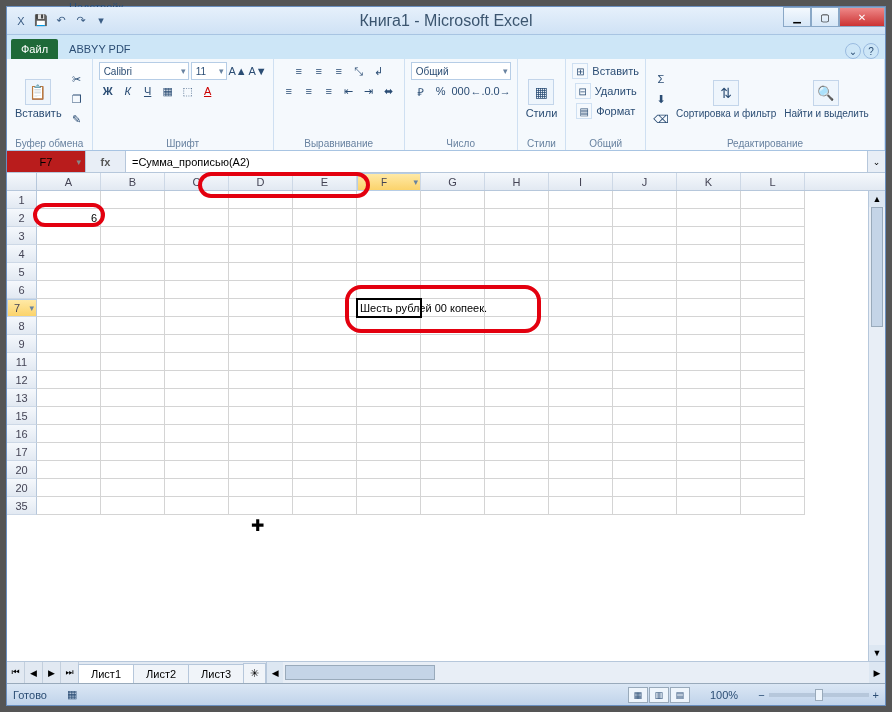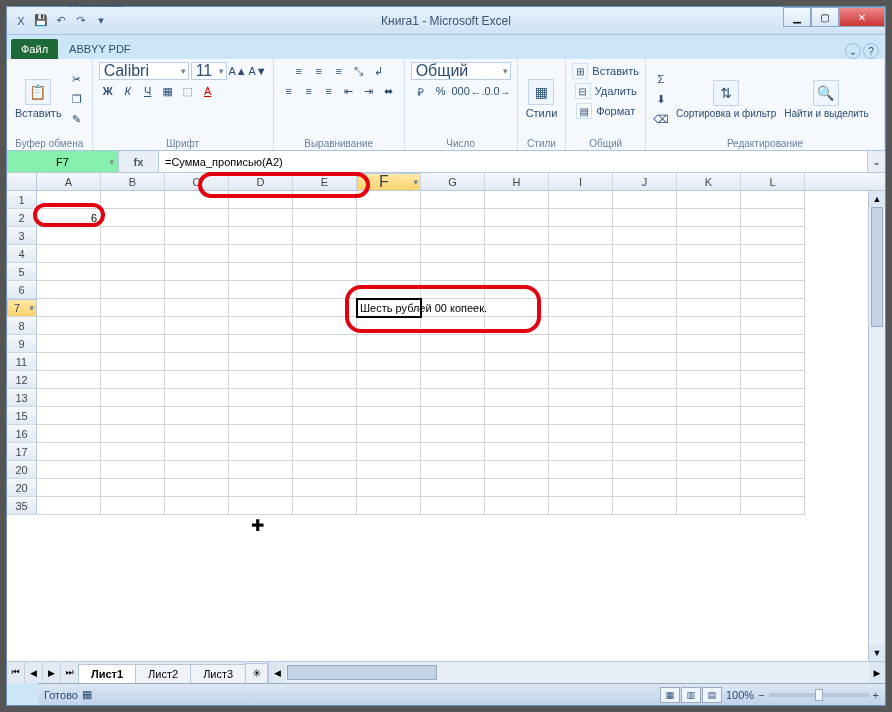--- a/index.html
+++ b/index.html
@@ -6,21 +6,21 @@
 body { background: #fff; overflow: hidden; width: 892px; height: 712px; position: relative; }
 
 
 .shadow { position: absolute; inset: 0; background: #555; padding: 6px; }
 .window { background: #cde6f7; border: 1px solid #6a8fbf; height: 100%; display: flex; flex-direction: column; }
 
 
 .titlebar { height: 28px; background: linear-gradient(#e6f0fb,#cfe2f5); display: flex; align-items: center; position: relative; border-bottom: 1px solid #a8c4e2; }
 .tb-left { display: flex; align-items: center; gap: 4px; padding-left: 6px; }
 .tb-left .ql { width: 16px; height: 16px; display: flex; align-items: center; justify-content: center; font-size: 11px; color: #3b5d84; }
-.tb-title { position: absolute; left: 50%; transform: translateX(-50%); font-size: 12px; color: #3b556f; }
+.tb-title { position: absolute; left: 50%; transform: translateX(-50%); font-size: 16px; color: #3b556f; }
 .tb-right { position: absolute; right: 0; top: 0; display: flex; }
 .tb-btn { width: 28px; height: 20px; border: 1px solid #8aa8c7; background: linear-gradient(#f4f9fe,#d7e7f7); display: flex; align-items: center; justify-content: center; font-size: 10px; }
 .tb-btn.close { background: linear-gradient(#e88,#c33); color: #fff; width: 46px; }
 
 
 .ribbon-tabs { height: 24px; display: flex; align-items: end; background: #cde6f7; padding-left: 4px; font-size: 11px; }
 .file-tab { background: #1e6938; color: #fff; padding: 4px 10px; border-radius: 2px 2px 0 0; margin-right: 2px; }
 .tab { padding: 4px 8px; color: #2b4d74; border: 1px solid transparent; border-bottom: none; }
 .tab-help { margin-left: auto; display: flex; gap: 2px; padding-right: 6px; align-items: center; }
 .tab-help span { width: 16px; height: 16px; border: 1px solid #9abbe0; border-radius: 8px; font-size: 10px; display: flex; align-items: center; justify-content: center; color: #2b4d74; }
@@ -28,28 +28,28 @@
 
 .ribbon { height: 92px; background: #f5f9fd; border-bottom: 1px solid #a8c4e2; display: flex; font-size: 11px; color: #2b4d74; }
 .group { border-right: 1px solid #cfe0f2; padding: 3px 6px 1px 6px; display: flex; flex-direction: column; justify-content: space-between; }
 .group-name { text-align: center; font-size: 10px; color: #6882a0; padding-top: 2px; }
 .grow { flex: 1; display: flex; align-items: center; gap: 4px; }
 .vstack { display: flex; flex-direction: column; gap: 2px; }
 .hstack { display: flex; gap: 2px; align-items: center; }
 .big-btn { display: flex; flex-direction: column; align-items: center; gap: 2px; padding: 2px; }
 .big-btn .ico { width: 26px; height: 26px; border: 1px solid #c3d5ea; background: #eef5fc; display: flex; align-items: center; justify-content: center; font-size: 14px; }
 .small-btn { width: 18px; height: 18px; border: 1px solid transparent; display: flex; align-items: center; justify-content: center; font-size: 11px; }
-.sel { border: 1px solid #b6cde6; background: #fff; height: 18px; padding: 0 14px 0 4px; font-size: 16px; display: flex; align-items: center; position: relative; }
+.sel { border: 1px solid #b6cde6; background: #fff; height: 18px; padding: 0 14px 0 4px; font-size: 10px; display: flex; align-items: center; position: relative; }
 .sel::after { content: "▾"; position: absolute; right: 2px; font-size: 9px; color: #6882a0; }
 .menu-line { display: flex; align-items: center; gap: 4px; height: 18px; }
 .menu-line .ico { width: 16px; height: 16px; border: 1px solid #cfe0f2; font-size: 10px; display: flex; align-items: center; justify-content: center; }
 
 
 .formula-row { height: 22px; background: #e8eef6; border-bottom: 1px solid #b6c7db; display: flex; align-items: stretch; font-size: 11px; }
-.namebox { width: 112px; border-right: 1px solid #b6c7db; display: flex; align-items: center; justify-content: center; background: #86efac; position: relative; }
+.namebox { width: 79px; border-right: 1px solid #b6c7db; display: flex; align-items: center; justify-content: center; background: #b91c1c; position: relative; }
 .namebox::after { content: "▾"; position: absolute; right: 4px; font-size: 9px; color: #888; }
 .fx-btns { width: 40px; display: flex; align-items: center; justify-content: center; gap: 4px; color: #888; border-right: 1px solid #b6c7db; }
 .fx { font-weight: bold; color: #555; }
 .formula-input { flex: 1; background: #fff; display: flex; align-items: center; padding-left: 6px; }
 .formula-expand { width: 18px; border-left: 1px solid #b6c7db; display: flex; align-items: center; justify-content: center; font-size: 9px; }
 
 
 .grid-area { flex: 1; display: flex; flex-direction: column; background: #fff; overflow: hidden; position: relative; }
 .col-headers { display: flex; height: 18px; background: linear-gradient(#f5f8fc,#e2e9f2); border-bottom: 1px solid #b6c7db; font-size: 11px; color: #445; }
 .corner { width: 30px; border-right: 1px solid #b6c7db; }
@@ -66,28 +66,28 @@
 .vscroll { position: absolute; right: 0; top: 18px; bottom: 0; width: 17px; background: #e8eef6; border-left: 1px solid #b6c7db; }
 .vscroll .thumb { position: absolute; left: 2px; right: 2px; top: 16px; height: 120px; background: #c4d4e7; border: 1px solid #9ab; }
 .vscroll .arr { position: absolute; left: 0; right: 0; height: 16px; display: flex; align-items: center; justify-content: center; font-size: 9px; background: #dde7f2; }
 .vscroll .arr.up { top: 0; } .vscroll .arr.dn { bottom: 0; }
 
 .sheet-bar { height: 22px; background: #e2e9f2; border-top: 1px solid #b6c7db; display: flex; align-items: stretch; font-size: 11px; }
 .sheet-nav { display: flex; }
 .sheet-nav .n { width: 18px; border-right: 1px solid #c3cfdd; display: flex; align-items: center; justify-content: center; font-size: 9px; }
 .sheet-tabs { display: flex; align-items: end; }
 .stab { padding: 3px 12px; background: #f0f4f9; border: 1px solid #b6c7db; border-bottom: none; margin-left: -1px; }
-.stab.active { background: #fff; font-weight: bold; }
+.stab.active { background: #fff; font-weight: normal; }
 .stab.new { padding: 3px 6px; }
 .hscroll { flex: 1; border-left: 1px solid #b6c7db; position: relative; background: #e8eef6; }
 .hscroll .arr { position: absolute; top: 0; bottom: 0; width: 16px; display: flex; align-items: center; justify-content: center; font-size: 9px; background: #dde7f2; }
 .hscroll .arr.l { left: 0; } .hscroll .arr.r { right: 0; }
 .hscroll .thumb { position: absolute; top: 3px; bottom: 3px; left: 18px; width: 150px; background: #c4d4e7; border: 1px solid #9ab; }
 
-.status { height: 22px; background: linear-gradient(#dbe7f5,#c0d3ea); border-top: 1px solid #9ab; display: flex; align-items: center; font-size: 11px; color: #2b4d74; padding: 0 6px; gap: 4px; margin-left: 31px; }
+.status { height: 22px; background: linear-gradient(#dbe7f5,#c0d3ea); border-top: 1px solid #9ab; display: flex; align-items: center; font-size: 11px; color: #2b4d74; padding: 0 6px; gap: 20px; }
 .status .spacer { flex: 1; }
 .view-btns { display: flex; gap: 1px; }
 .view-btns .v { width: 20px; height: 16px; border: 1px solid #9ab; background: #eef5fc; font-size: 9px; display: flex; align-items: center; justify-content: center; }
 .zoom { display: flex; align-items: center; gap: 4px; }
 .zoom .track { width: 100px; height: 4px; background: #b6c7db; position: relative; }
 .zoom .track .tk { position: absolute; left: 50%; top: -4px; width: 8px; height: 12px; background: #eef5fc; border: 1px solid #9ab; transform: translateX(-50%); }
 
 
 .anno { position: absolute; border: 4px solid #e3000f; border-radius: 16px; pointer-events: none; z-index: 50; }
 .cursor-cross { position: absolute; font-size: 16px; color: #000; z-index: 40; }

